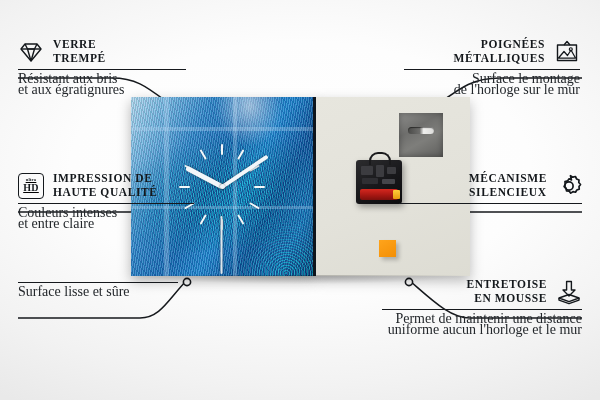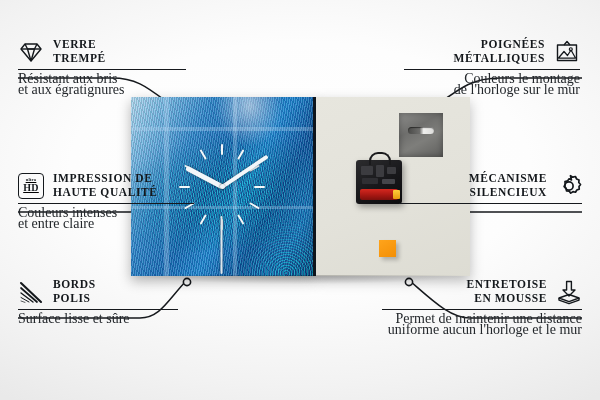--- a/index.html
+++ b/index.html
@@ -136,21 +136,21 @@
   #c-bords .co-rule{width:160px;}
   #c-poignees .co-rule{width:176px;margin-left:auto;}
   #c-mecanisme .co-rule{width:183px;margin-left:auto;}
   #c-entretoise .co-rule{width:200px;margin-left:auto;}
 
   
   #c-verre{left:18px;top:38px;}
   #c-impression{left:18px;top:172px;}
   #c-bords{left:18px;top:278px;}
   #c-poignees{left:365px;top:38px;}
-  #c-mecanisme{left:367px;top:172px;}
+  #c-mecanisme{left:367px;top:172px;text-align:center;}
   #c-entretoise{left:367px;top:278px;}
 
   .hd-badge{
     width:24px;height:24px;border:1.6px solid #14181c;border-radius:4px;
     display:flex;flex-direction:column;align-items:center;justify-content:center;
     line-height:1;
   }
   .hd-badge .hd-small{font-size:4.6px;font-weight:bold;letter-spacing:.2px;color:#14181c;}
   .hd-badge .hd-big{font-size:10px;font-weight:bold;letter-spacing:.3px;color:#14181c;margin-top:.5px;}
 
@@ -284,56 +284,41 @@
       </span>
       <div class="co-title">IMPRESSION DE
 HAUTE QUALITÉ</div>
     </div>
     <div class="co-rule"></div>
     <div class="co-sub">Couleurs intenses
 et entre claire</div>
   </div>
 
   <div class="callout left" id="c-bords">
-    <div class="co-head">
-      <span class="co-icon">
-        <svg viewBox="0 0 26 26">
-            <g stroke="#14181c" stroke-linecap="round">
-          <line x1="3" y1="4" x2="23" y2="23" stroke-width="2.1"></line>
-          <line x1="3" y1="9" x2="19" y2="23" stroke-width="1.7"></line>
-          <line x1="3" y1="14" x2="15" y2="23" stroke-width="1.35"></line>
-          <line x1="3" y1="18.5" x2="11" y2="23" stroke-width="1"></line>
-          <line x1="3" y1="22" x2="7" y2="23.4" stroke-width=".7"></line>
-        </g>
-          </svg>
-      </span>
-      <div class="co-title">BORDS
-POLIS</div>
-    </div>
     <div class="co-rule"></div>
     <div class="co-sub">Surface lisse et sûre</div>
   </div>
 
   <div class="callout right" id="c-poignees">
     <div class="co-head">
       <div class="co-title">POIGNÉES
 MÉTALLIQUES</div>
       <span class="co-icon">
         <svg viewBox="0 0 26 26">
             <g fill="none" stroke="#14181c" stroke-width="1.4" stroke-linejoin="round">
           <path d="M10 6 L13 2.5 L16 6"></path>
           <rect x="3.5" y="6" width="19" height="15.5"></rect>
           <path d="M4.5 19 L10 12.5 L13.5 16.5 L17 11 L21.5 19 Z" stroke-width="1.25"></path>
           <circle cx="16.8" cy="10.2" r="1.5" stroke-width="1.15"></circle>
         </g>
           </svg>
       </span>
     </div>
     <div class="co-rule"></div>
-    <div class="co-sub">Couleurs le montage
+    <div class="co-sub">Surface le montage
 de l'horloge sur le mur</div>
   </div>
 
   <div class="callout right" id="c-mecanisme">
     <div class="co-head">
       <div class="co-title">MÉCANISME
 SILENCIEUX</div>
       <span class="co-icon">
         <svg viewBox="0 0 26 26">
             <g fill="none" stroke="#14181c" stroke-width="1.7" stroke-linecap="round" stroke-linejoin="round">

